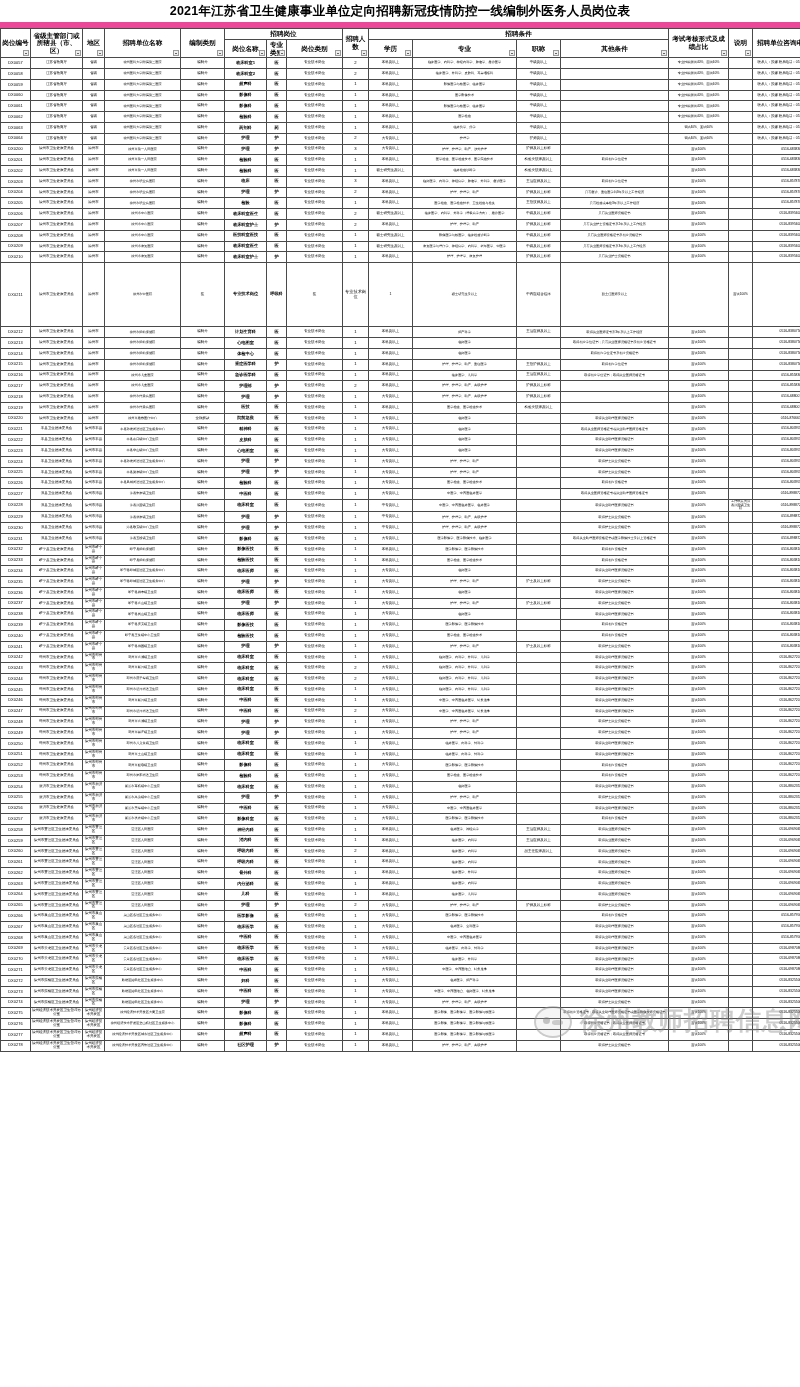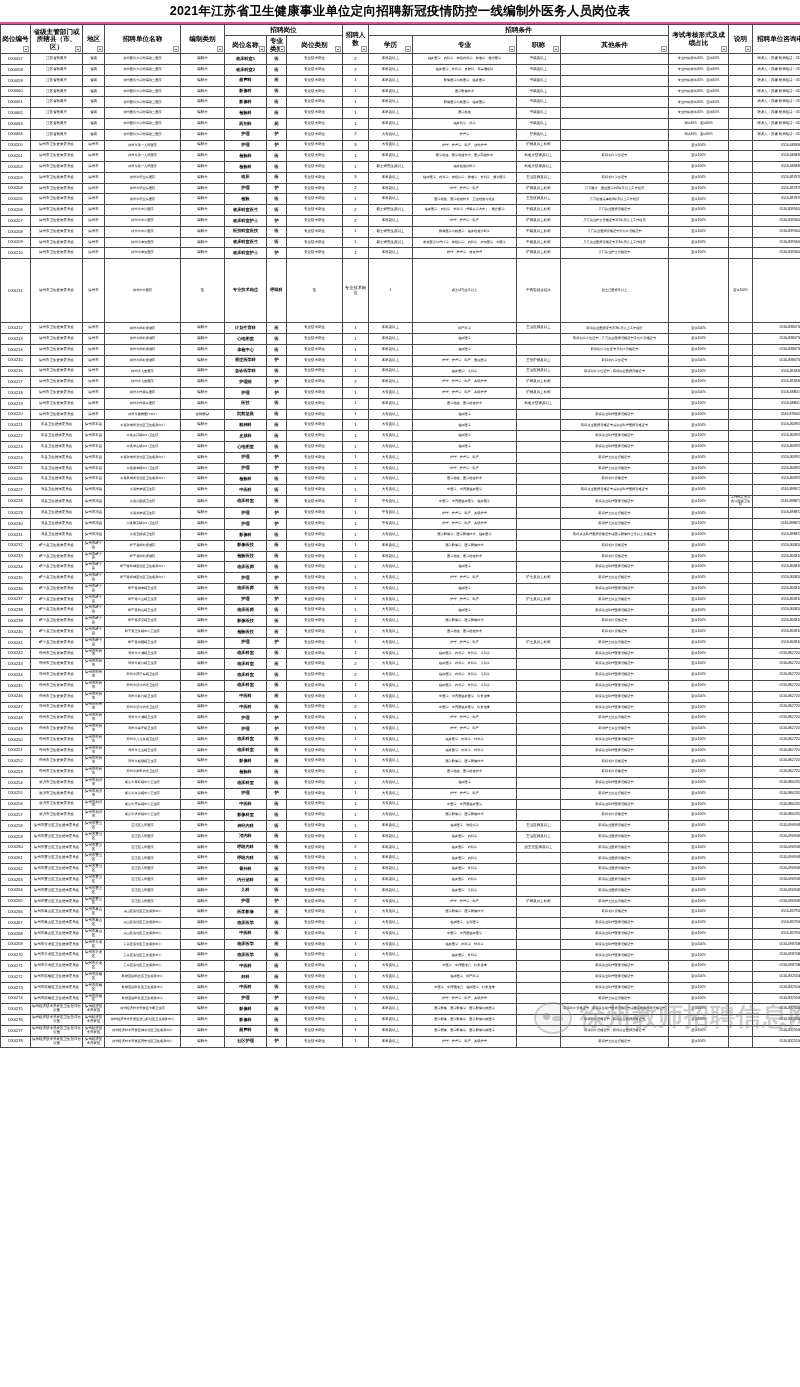--- a/index.html
+++ b/index.html
@@ -8,21 +8,21 @@
     font-family:"Liberation Sans","DejaVu Sans",sans-serif;
     color:#000;
     -webkit-font-smoothing:none;
   }
   .page{width:800px;position:relative;background:#fff;}
 
   .title-bar{
     height:22px;
     display:flex;align-items:center;justify-content:center;
     font-size:12.5px;font-weight:bold;letter-spacing:.2px;
-    border-bottom:2px solid #ec4899;
+    border-bottom:6px solid #ec4899;
   }
   .title-bar .t{white-space:nowrap;}
 
   table.grid{
     border-collapse:collapse;
     table-layout:fixed;
     width:800px;
     font-size:3.6px;
     line-height:1.12;
   }

